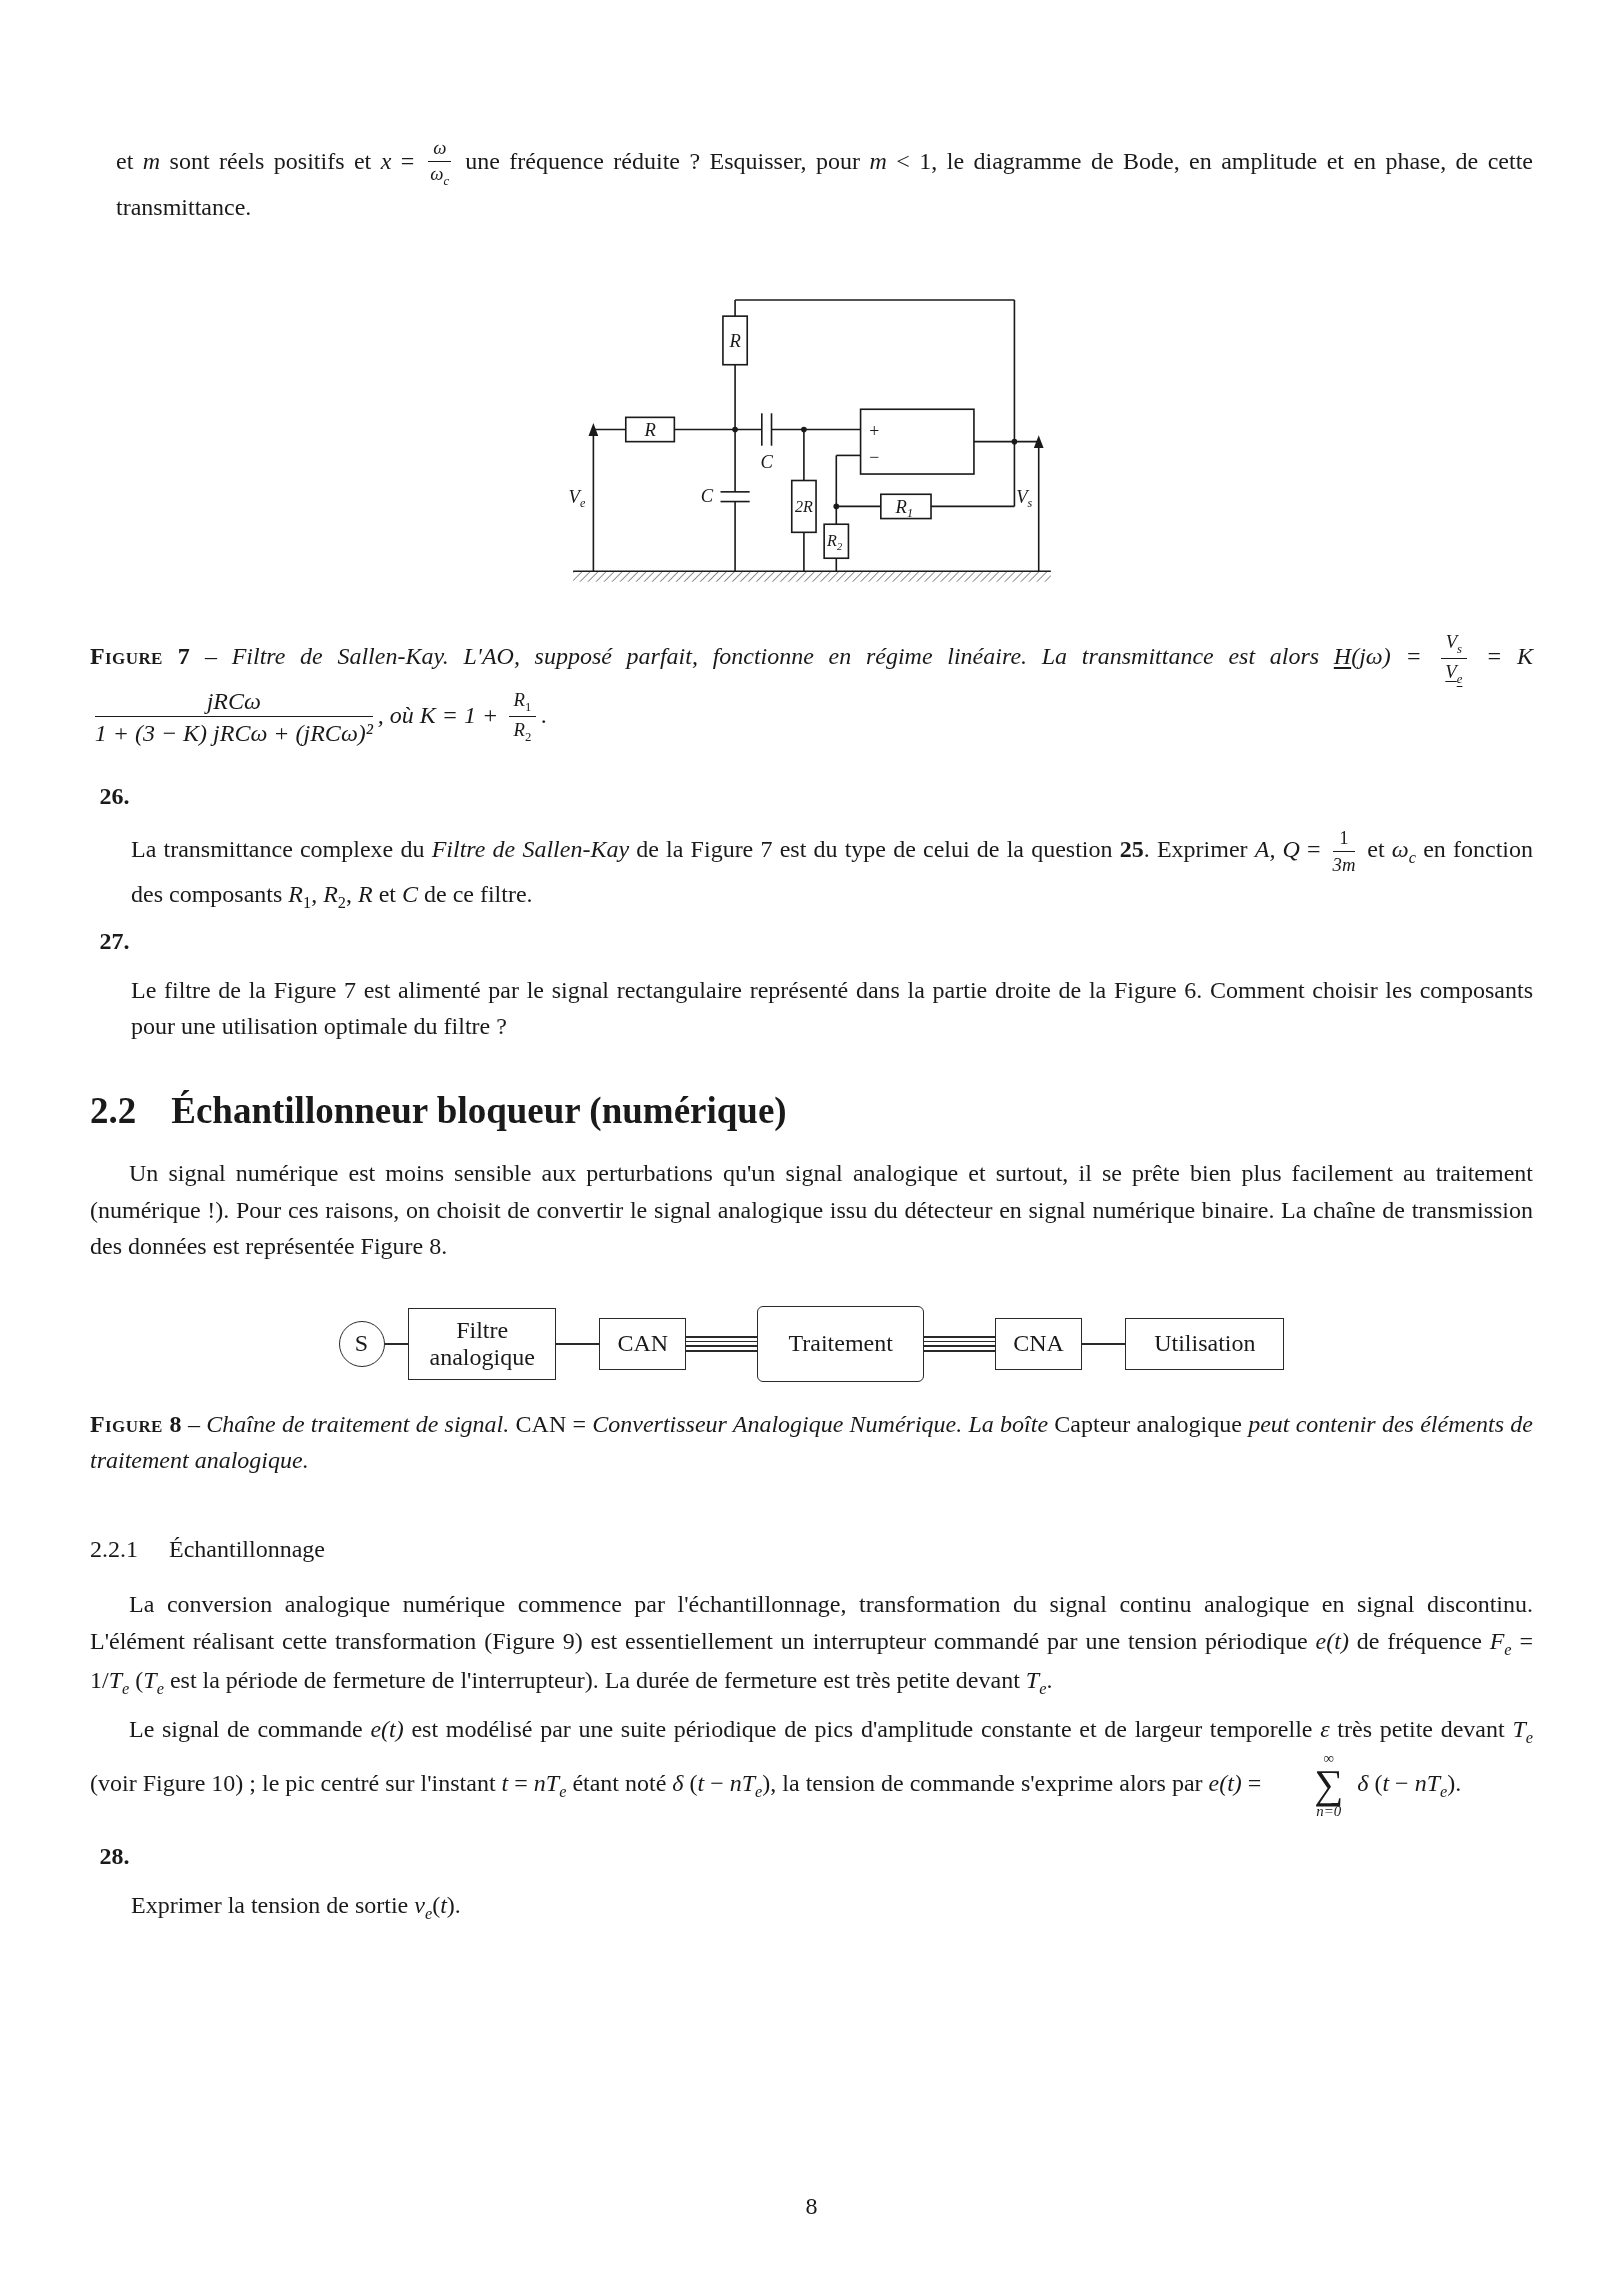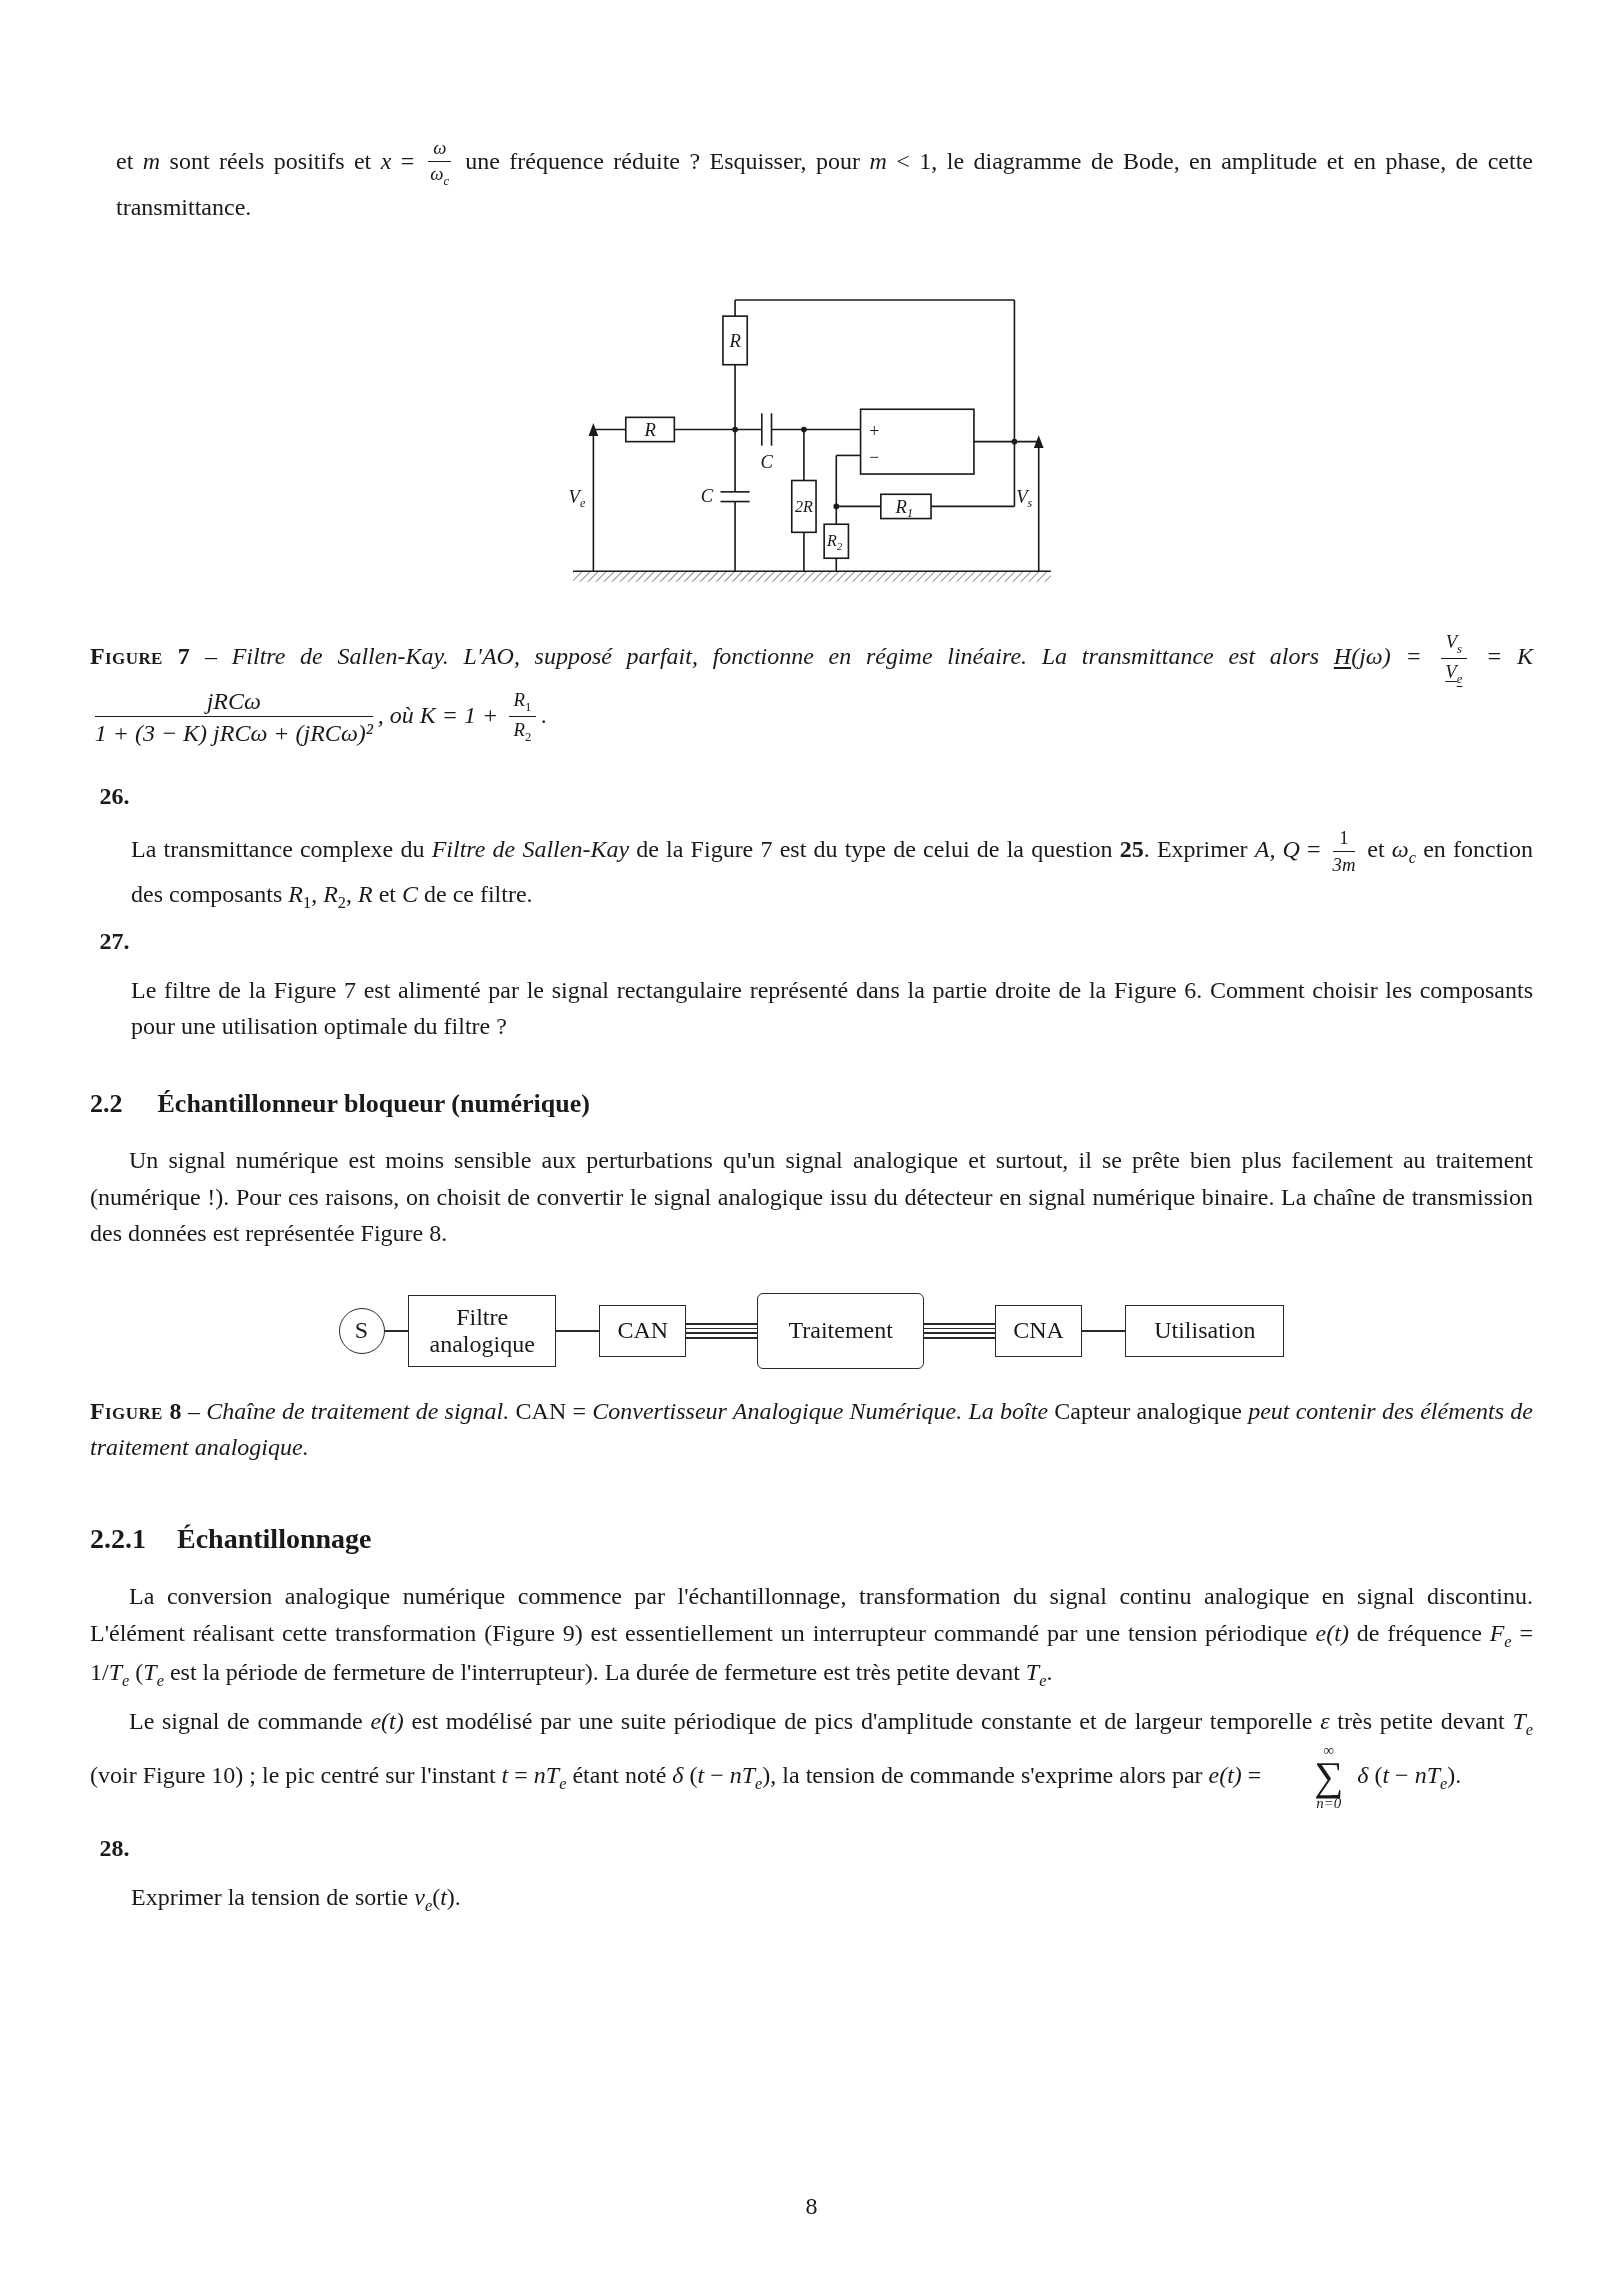--- a/index.html
+++ b/index.html
@@ -32,23 +32,23 @@
   .sum-bot { font-size:.62em; font-style:italic; }
   
   .fig-circuit { text-align:center; margin:30px 0 11px; }
   .fig-caption { margin:20.4px 0 31px; }
   
   .qlist { margin-top:36px; }
   .qitem { display:flex; margin:0 0 12.6px; }
   .qnum { flex:0 0 41px; padding-left:9.4px; font-weight:700; }
   .qtext { flex:1;margin-top:44px; }
   
-  h2 { font-size:26px; font-weight:700; margin:44px 0 23.6px; }
+  h2 { font-size:37px; font-weight:700; margin:44px 0 23.6px; }
   h2 .secnum { margin-right:35px; }
-  h3 { font-size:28px; font-weight:700; margin:57px 0 23.6px; }
+  h3 { font-size:24px; font-weight:400; margin:57px 0 23.6px; }
   h3 .secnum { margin-right:31px; }
   
   .chain { display:flex; align-items:center; justify-content:center; margin:41px 0 23.6px; }
   .cbox { border:1.6px solid #2a2a2a; text-align:center; background:#fff; }
   .cbox.capteur { padding:7.9px 20.4px; }
   .cbox.small-box { padding:11.8px 17.3px; }
   .cbox.tall { padding:23.6px 30px;border-radius:6px; }
   .cbox.wide { padding:11.8px 28px; }
   .ccircle { width:46px; height:46px; border:1.6px solid #2a2a2a; border-radius:50%;
              display:flex; align-items:center; justify-content:center; flex:none; }

